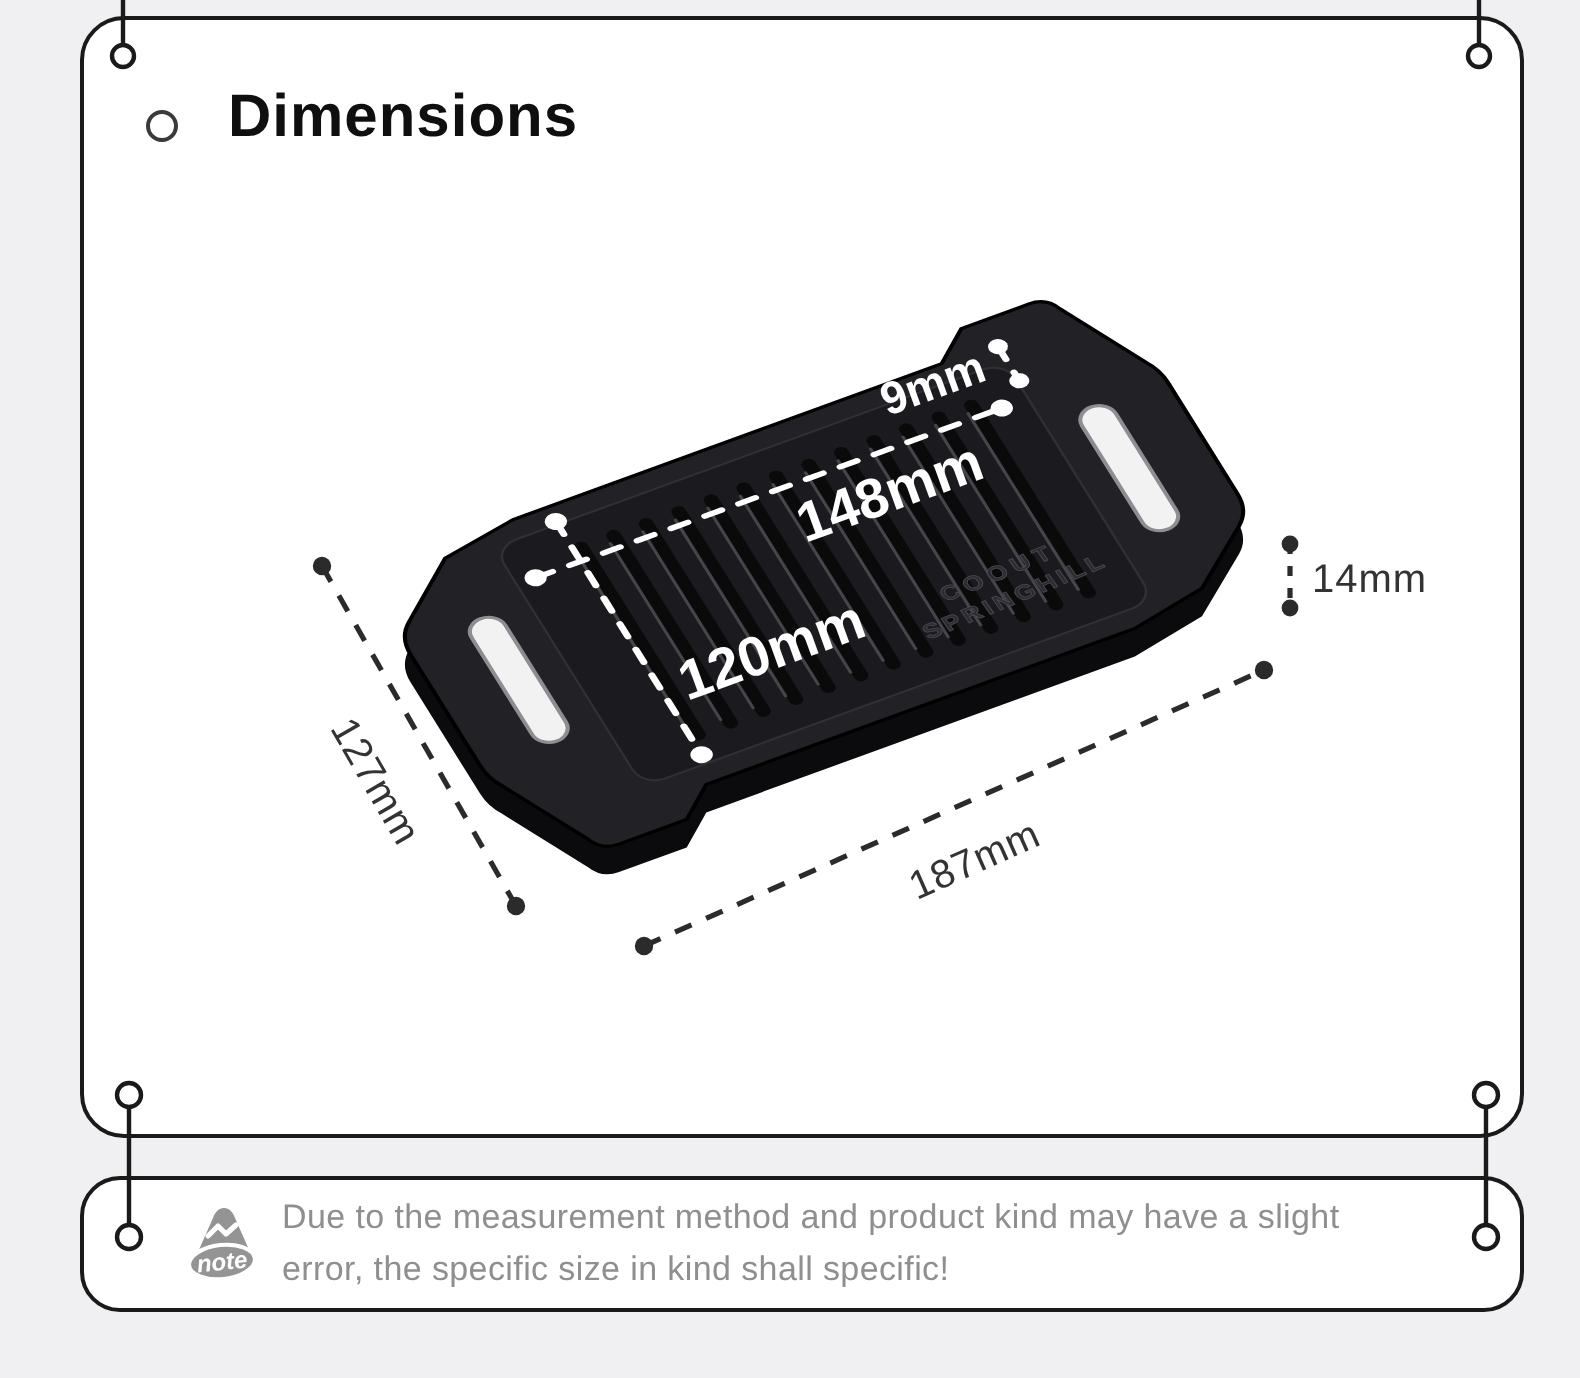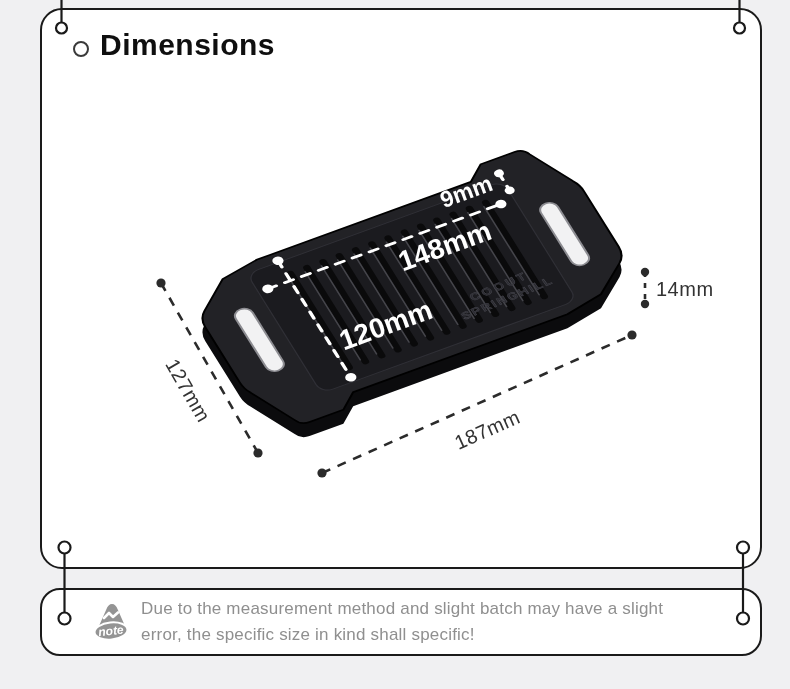--- a/index.html
+++ b/index.html
@@ -4,21 +4,21 @@
 <style>
   html,body{margin:0;padding:0;background:#f0f0f2;}
   .stage{position:relative;width:790px;height:689px;background:#f0f0f2;overflow:hidden;
          font-family:"Liberation Sans", sans-serif;}
   .main-frame{position:absolute;left:40px;top:8px;width:722px;height:561px;box-sizing:border-box;
               background:#ffffff;border:2.5px solid #1a1a1a;border-radius:22px;z-index:1;}
   .note-box{position:absolute;left:40px;top:588px;width:722px;height:68px;box-sizing:border-box;
             background:#ffffff;border:2.5px solid #1a1a1a;border-radius:20px;z-index:1;
             display:flex;align-items:center;padding-left:48px;gap:7px;}
   .note-text{color:#8f8f8f;font-size:17px;line-height:26px;letter-spacing:0.2px;white-space:nowrap;}
-  .title-row{position:absolute;left:73px;top:28px;display:flex;align-items:flex-start;gap:11px;z-index:3;}
+  .title-row{position:absolute;left:73px;top:42px;display:flex;align-items:flex-start;gap:25px;z-index:3;}
   .title-ring{width:12px;height:12px;border:2px solid #3a3a3a;border-radius:50%;margin-top:13px;background:#fff;}
   .title-text{font-size:30px;font-weight:700;color:#0f0f0f;letter-spacing:0.5px;margin:0;}
   .illu{position:absolute;left:40px;top:8px;z-index:2;}
   .pins{position:absolute;left:0;top:0;z-index:5;pointer-events:none;}
   .dimlbl{fill:#333333;font-size:20px;font-weight:500;letter-spacing:0.5px;}
   .whitelbl{fill:#ffffff;font-weight:600;}
 </style>
 </head>
 <body>
 
@@ -125,21 +125,21 @@
   <div class="note-box">
     <svg width="44" height="42" viewBox="0 0 44 42">
       <path d="M22,3 C24.5,3 26.5,5 27.5,8 L35,25 Q37.5,30.5 31.5,32.5 L12.5,32.5 Q6.5,30.5 9,25 L16.5,8 C17.5,5 19.5,3 22,3 Z" fill="#949494"></path>
       <path d="M14,17 L19,12 L23,16 L28,11.5" fill="none" stroke="#ffffff" stroke-width="2.6" stroke-linecap="round" stroke-linejoin="round"></path>
       <g transform="rotate(-6 21 30)">
         <ellipse cx="21" cy="30" rx="16.5" ry="8.5" fill="#949494" stroke="#ffffff" stroke-width="2"></ellipse>
         <text x="21" y="34" text-anchor="middle" font-size="12" font-weight="700" font-style="italic" fill="#ffffff" font-family="Liberation Sans, sans-serif">note</text>
       </g>
     </svg>
     <div class="note-text">
-      <div>Due to the measurement method and slight batch may have a slight</div>
+      <div>Due to the measurement method and product kind may have a slight</div>
       <div>error, the specific size in kind shall specific!</div>
     </div>
   </div>
 
   <svg class="pins" width="790" height="689" viewBox="0 0 790 689">
     <g stroke="#1a1a1a" stroke-width="2.2">
       <line x1="61.5" y1="0" x2="61.5" y2="27"></line>
       <line x1="739.5" y1="0" x2="739.5" y2="27"></line>
       <line x1="64.5" y1="547" x2="64.5" y2="618"></line>
       <line x1="743" y1="547" x2="743" y2="618"></line>

